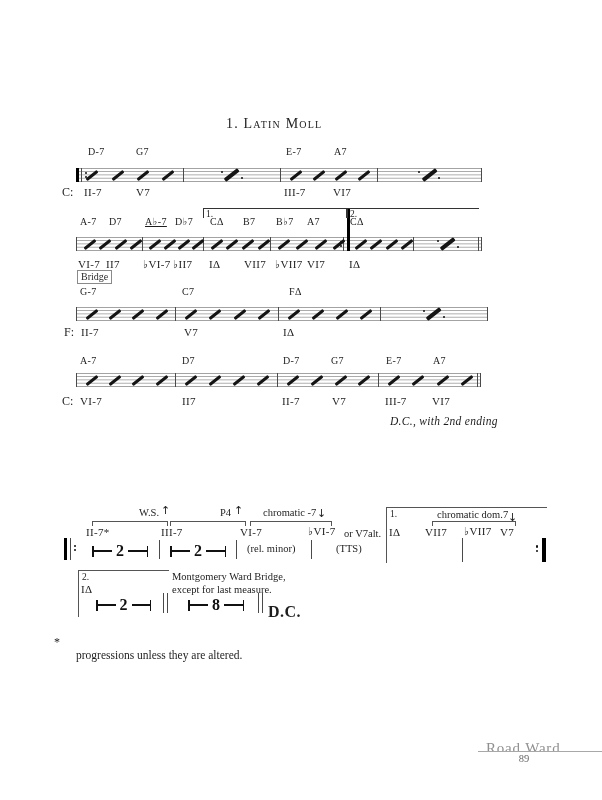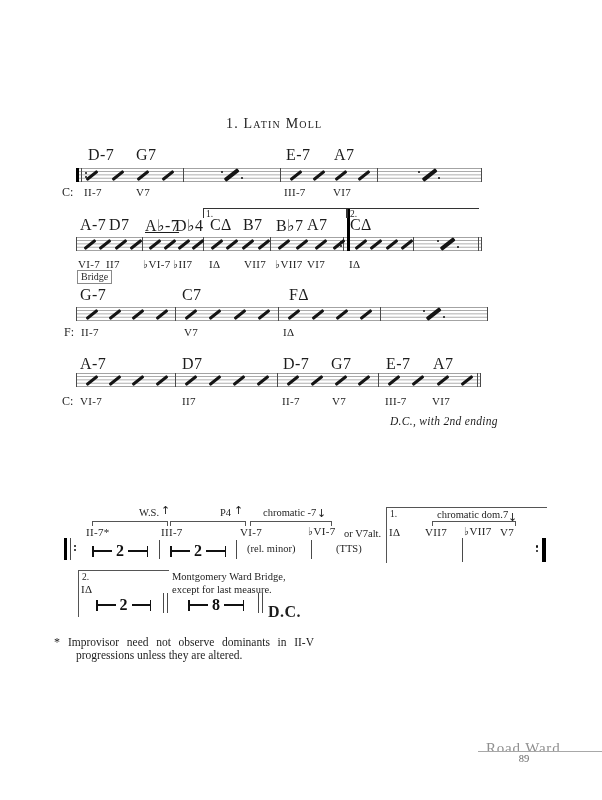--- a/index.html
+++ b/index.html
@@ -26,21 +26,21 @@
 
   
   .staff{position:absolute;
          background-image:linear-gradient(to bottom,#979797 0,#979797 1px,transparent 1px);
          background-size:100% 3.25px;}
   .bl{position:absolute;width:1px;background:#4a4a4a;}
   .bl-thick{width:3px;background:#000;}
   .dot{position:absolute;width:2.4px;height:2.4px;border-radius:50%;background:#111;}
   .sl{position:absolute;width:14px;height:3px;background:#141414;transform:rotate(-38deg);border-radius:1px;}
   .sl-rpt{width:17px;height:3.5px;}
-  .chord{position:absolute;font-size:16px;letter-spacing:.4px;white-space:nowrap;}
+  .chord{position:absolute;font-size:10px;letter-spacing:.4px;white-space:nowrap;}
   .num{position:absolute;font-size:11px;letter-spacing:.3px;white-space:nowrap;}
   .keylab{position:absolute;font-size:12px;white-space:nowrap;}
   .ending{position:absolute;height:9px;border-top:1.5px solid #333;border-left:1.5px solid #333;}
   .ending-closed{border-right:1.5px solid #333;}
   .ending-label{position:absolute;font-size:9.5px;}
 
   
   .rm{position:absolute;white-space:nowrap;}
   .rm-sub{font-size:10.5px;}
   .rm-chord{font-size:11px;letter-spacing:.3px;}
@@ -56,21 +56,20 @@
   .mm-num{font-weight:bold;font-size:16px;line-height:14px;padding:0 4px;color:#111;}
 </style>
 </head>
 <body>
 
 <div id="page">
   <div class="t-title">1. Latin Moll</div>
   <div class="t-dc">D.C., with 2nd ending</div>
   <div class="bridge-box">Bridge</div>
   <div class="fn-marker">*</div>
-  <div class="fn-line1">Improvisor need not observe dominants in II-V</div>
   <div class="fn-line2">progressions unless they are altered.</div>
   <div class="footer-title">
     <span>Road Ward</span>
   </div>
   <div class="footer-rule"></div>
   <div class="footer-page">89</div>
 <div class="staff" style="position: absolute; left: 76px; top: 168px; width: 405px; height: 14px;"></div>
     <div class="bl bl-thick" style="position: absolute; left: 76px; top: 168px; height: 14px;"></div>
     <div class="bl" style="position: absolute; left: 81px; top: 168px; height: 14px;"></div>
     <div class="dot" style="position: absolute; left: 84.5px; top: 171.6px;"></div>
@@ -137,21 +136,21 @@
     <div class="sl sl-rpt" style="position: absolute; left: 439px; top: 242.2px;"></div>
     <div class="dot" style="position: absolute; left: 436.5px; top: 240px;"></div>
     <div class="dot" style="position: absolute; left: 456.5px; top: 245.8px;"></div>
     <div class="ending ending-closed" style="position: absolute; left: 203px; top: 208px; width: 142px;"></div>
     <div class="ending-label" style="position: absolute; left: 206px; top: 209px;">1.</div>
     <div class="ending" style="position: absolute; left: 347px; top: 208px; width: 131px;"></div>
     <div class="ending-label" style="position: absolute; left: 350px; top: 209px;">2.</div>
     <div class="chord" style="position: absolute; left: 80px; top: 216px;">A-7</div>
     <div class="chord" style="position: absolute; left: 109px; top: 216px;">D7</div>
     <div class="chord" style="position: absolute; left: 145px; top: 216px; text-decoration: underline;">A♭-7</div>
-    <div class="chord" style="position: absolute; left: 175px; top: 216px;">D♭4</div>
+    <div class="chord" style="position: absolute; left: 175px; top: 216px;">D♭7</div>
     <div class="chord" style="position: absolute; left: 210px; top: 216px;">CΔ</div>
     <div class="chord" style="position: absolute; left: 243px; top: 216px;">B7</div>
     <div class="chord" style="position: absolute; left: 276px; top: 216px;">B♭7</div>
     <div class="chord" style="position: absolute; left: 307px; top: 216px;">A7</div>
     <div class="chord" style="position: absolute; left: 350px; top: 216px;">CΔ</div>
     <div class="num" style="position: absolute; left: 78px; top: 258px;">VI-7</div>
     <div class="num" style="position: absolute; left: 106px; top: 258px;">II7</div>
     <div class="num" style="position: absolute; left: 143px; top: 258px;">♭VI-7</div>
     <div class="num" style="position: absolute; left: 173px; top: 258px;">♭II7</div>
     <div class="num" style="position: absolute; left: 209px; top: 258px;">IΔ</div>

